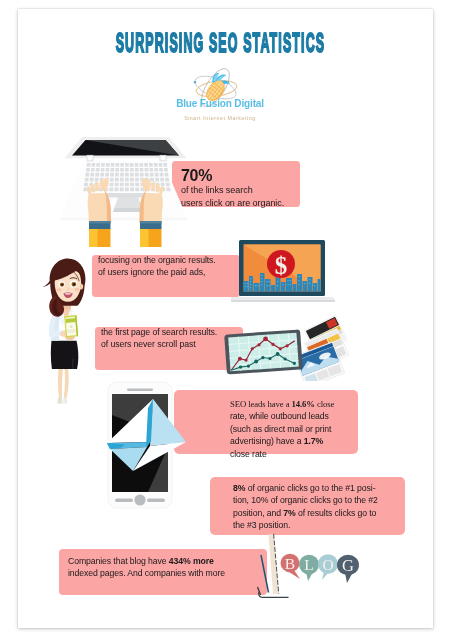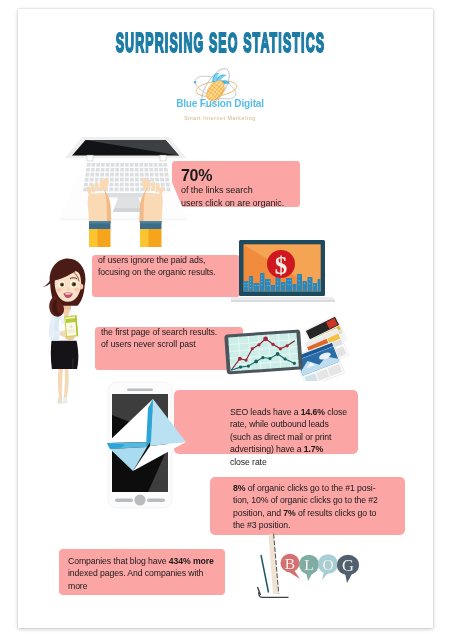--- a/index.html
+++ b/index.html
@@ -39,27 +39,27 @@
   #b2{left:74px;top:246px;width:148px;height:42px;}
   #b2 .hl{font-size:15px;line-height:16px;padding:5px 0 0 6px;letter-spacing:-0.3px;}
   #b2 .ln{font-size:8.7px;line-height:11.8px;padding-left:6px;letter-spacing:-0.08px;}
 
   #b3{left:77px;top:318px;width:148px;height:43px;}
   #b3 .hl{font-size:15px;line-height:16px;padding:5px 0 0 6px;letter-spacing:-0.3px;}
   #b3 .ln{font-size:8.7px;line-height:11.8px;padding-left:6px;letter-spacing:-0.08px;}
 
   #b4{left:156px;top:381px;width:184px;height:64px;border-radius:5px;}
   #b4 .ln{font-size:8.7px;line-height:12.4px;padding-left:56px;letter-spacing:-0.1px;}
-  #b4 .ln:first-child{padding-top:16px;}
+  #b4 .ln:first-child{padding-top:8px;font-family:Liberation Serif, serif;}
 
   #b5{left:192px;top:468px;width:195px;height:58px;border-radius:5px;}
   #b5 .ln{font-size:8.7px;line-height:12.4px;padding-left:23px;letter-spacing:-0.1px;}
   #b5 .ln:first-child{padding-top:5px;}
 
-  #b6{left:41px;top:540px;width:166px;height:46px;border-radius:4px;}
+  #b6{left:41px;top:540px;width:208px;height:46px;border-radius:4px;}
   #b6 .ln{font-size:8.7px;line-height:12.4px;padding-left:9px;letter-spacing:-0.1px;}
   #b6 .ln:first-child{padding-top:6px;}
 
   
   .ill{position:absolute;}
 </style>
 </head>
 <body>
 
 <div id="page">
@@ -500,22 +500,22 @@
       </g>
   </svg>
 
   <div class="bbox" id="b1">
     <span class="hl">70%</span>
     <span class="ln">of the links search</span>
     <span class="ln">users click on are organic.</span>
   </div>
 
   <div class="bbox" id="b2">
+    <span class="ln">focusing on the organic results.</span>
     <span class="ln">of users ignore the paid ads,</span>
-    <span class="ln">focusing on the organic results.</span>
   </div>
 
   <div class="bbox" id="b3">
     <span class="ln">the first page of search results.</span>
     <span class="ln">of users never scroll past</span>
   </div>
 
   <div class="bbox" id="b4">
       <span class="ln"><span>SEO leads have a </span><b>14.6%</b><span> close</span></span>
       <span class="ln"><span>rate, while outbound leads</span></span>

